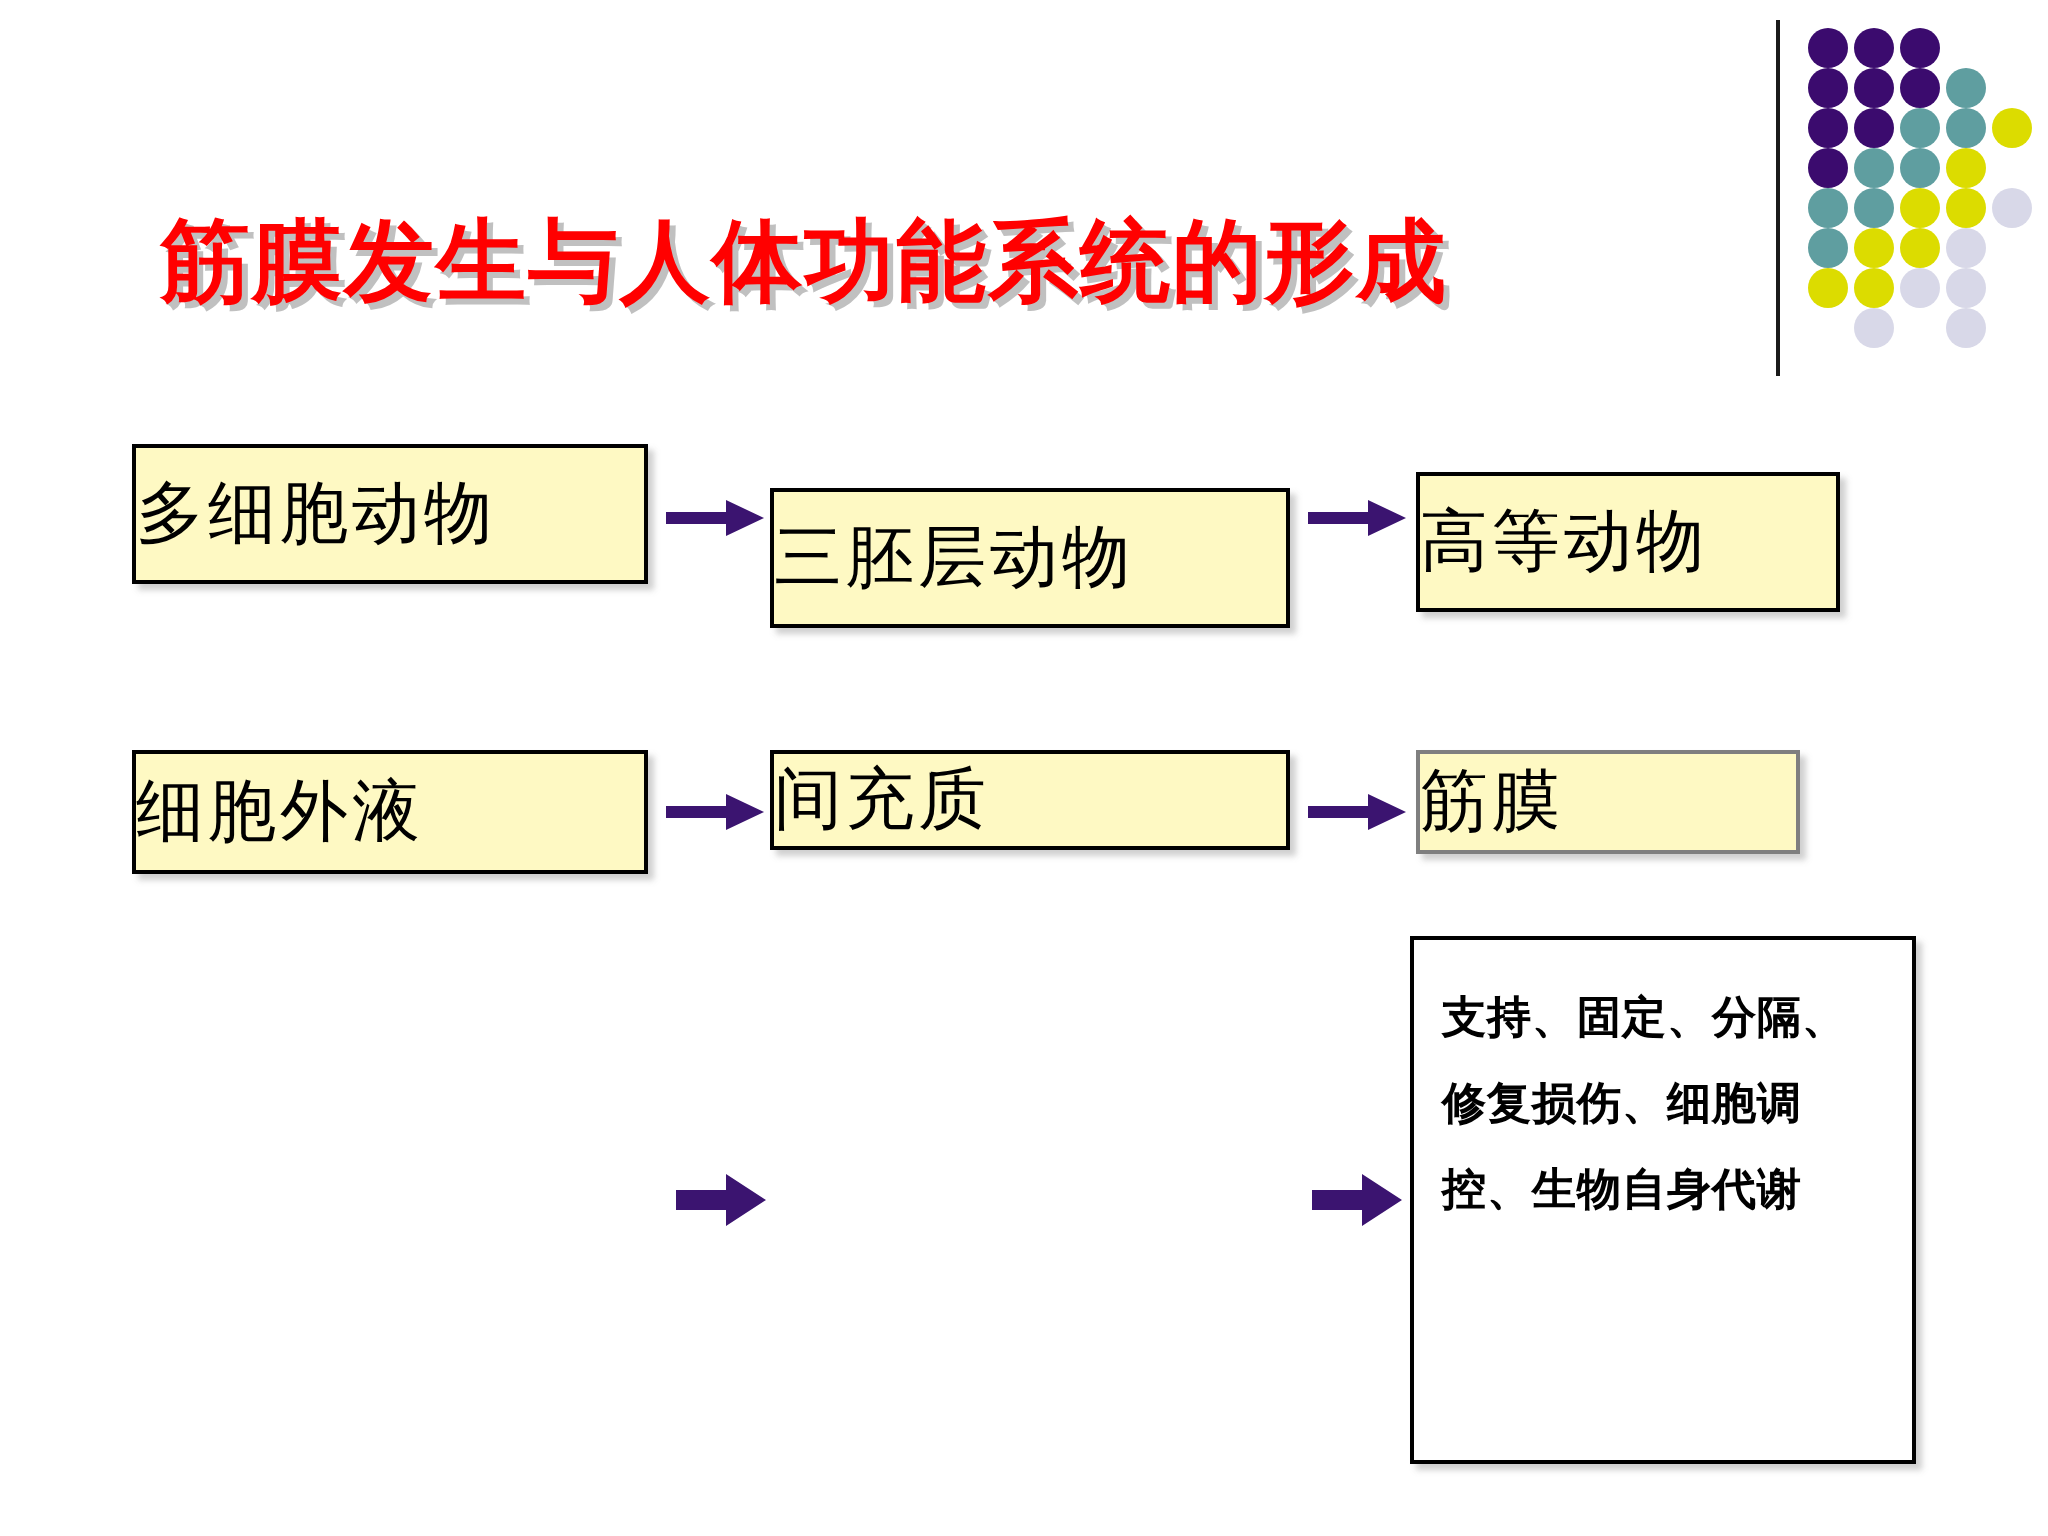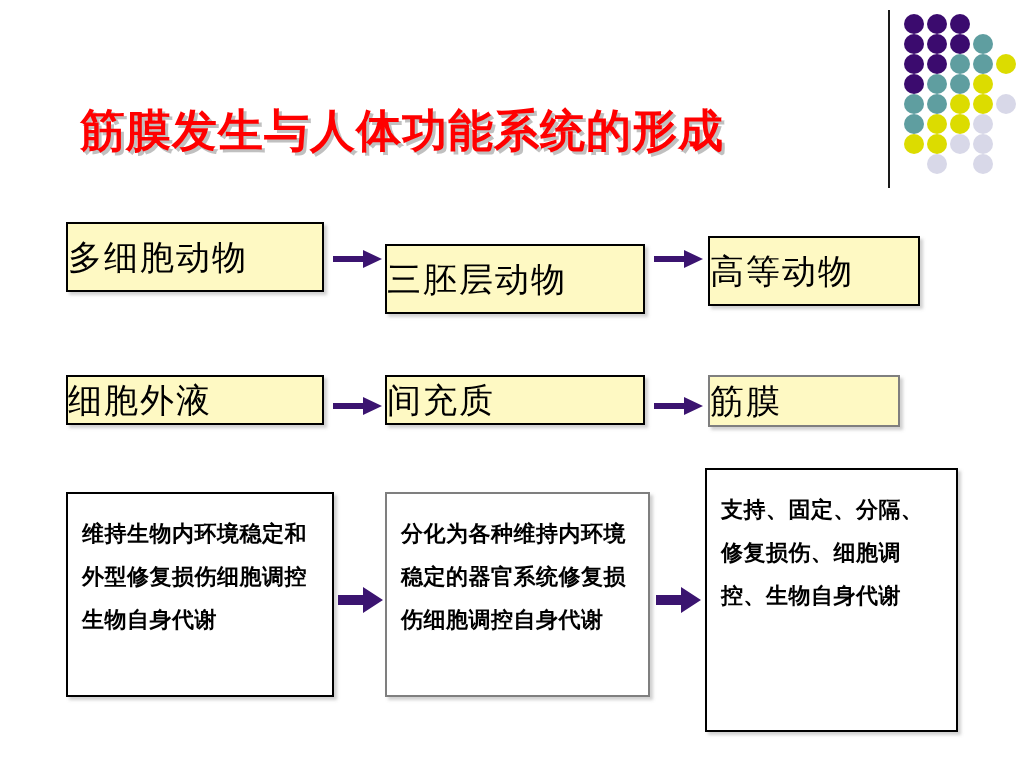--- a/index.html
+++ b/index.html
@@ -178,21 +178,21 @@
   <div class="arrow" style="left:654px; top:247px;">
     <svg width="50" height="24" viewBox="0 0 50 24">
       <path d="M0 9 H30 V3 L49 12 L30 21 V15 H0 Z" fill="#3B1470"></path>
     </svg>
   </div>
 
   <div class="fbox" style="left:708px; top:236px; width:212px; height:70px;">
     <span class="fbox-label">高等动物</span>
   </div>
 
-  <div class="fbox" style="left:66px; top:375px; width:258px; height:50px;">
+  <div class="fbox" style="left:66px; top:375px; width:258px; height:62px;">
     <span class="fbox-label">细胞外液</span>
   </div>
 
   <div class="arrow" style="left:333px; top:394px;">
     <svg width="50" height="24" viewBox="0 0 50 24">
       <path d="M0 9 H30 V3 L49 12 L30 21 V15 H0 Z" fill="#3B1470"></path>
     </svg>
   </div>
 
   <div class="fbox" style="left:385px; top:375px; width:260px; height:50px;">
@@ -202,33 +202,27 @@
   <div class="arrow" style="left:654px; top:394px;">
     <svg width="50" height="24" viewBox="0 0 50 24">
       <path d="M0 9 H30 V3 L49 12 L30 21 V15 H0 Z" fill="#3B1470"></path>
     </svg>
   </div>
 
   <div class="fbox gray" style="left:708px; top:375px; width:192px; height:52px;">
     <span class="fbox-label">筋膜</span>
   </div>
 
-  <div class="tbox" style="left:66px; top:492px; width:268px; height:205px;">
-    <div class="tbox-label">维持生物内环境稳定和外型修复损伤细胞调控生物自身代谢</div>
-  </div>
 
   <div class="arrow" style="left:338px; top:585px;">
     <svg width="46" height="30" viewBox="0 0 46 30">
       <path d="M0 10 H25 V2 L45 15 L25 28 V20 H0 Z" fill="#3B1470"></path>
     </svg>
   </div>
 
-  <div class="tbox gray" style="left:385px; top:492px; width:265px; height:205px;">
-    <div class="tbox-label">分化为各种维持内环境稳定的器官系统修复损伤细胞调控自身代谢</div>
-  </div>
 
   <div class="arrow" style="left:656px; top:585px;">
     <svg width="46" height="30" viewBox="0 0 46 30">
       <path d="M0 10 H25 V2 L45 15 L25 28 V20 H0 Z" fill="#3B1470"></path>
     </svg>
   </div>
 
   <div class="tbox" style="left:705px; top:468px; width:253px; height:264px;">
     <div class="tbox-label">支持、固定、分隔、修复损伤、细胞调控、生物自身代谢</div>
   </div>

